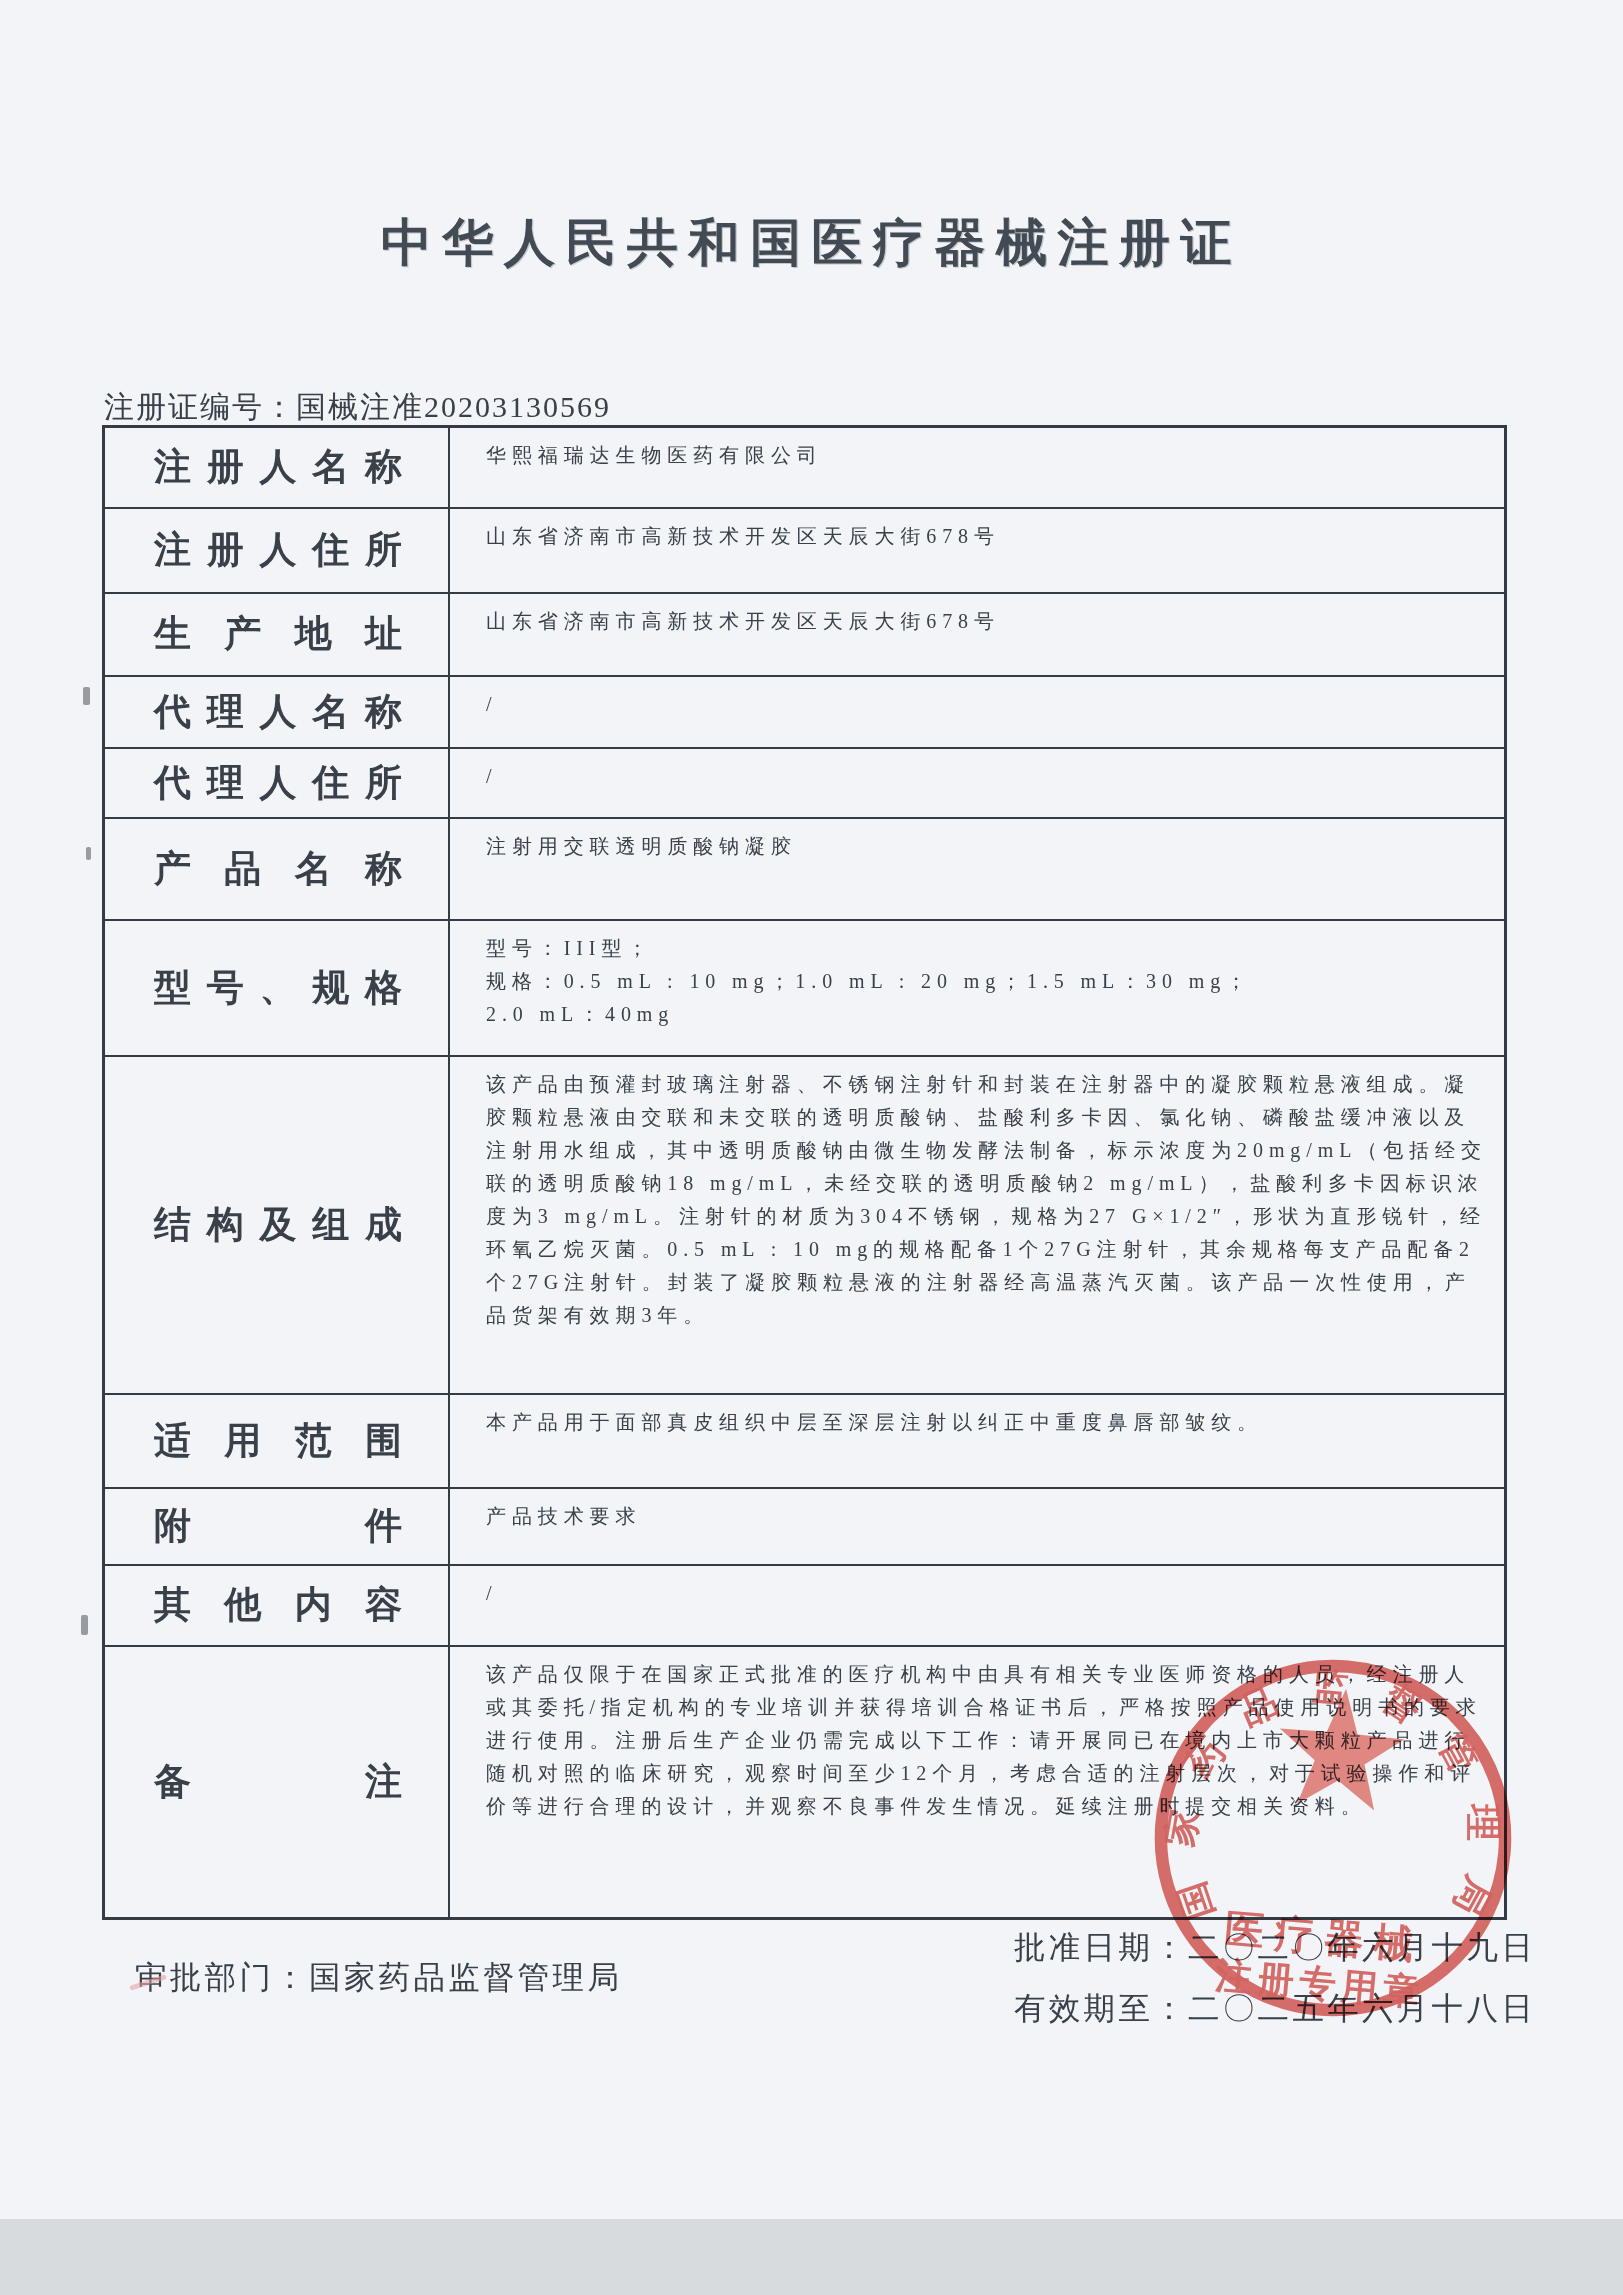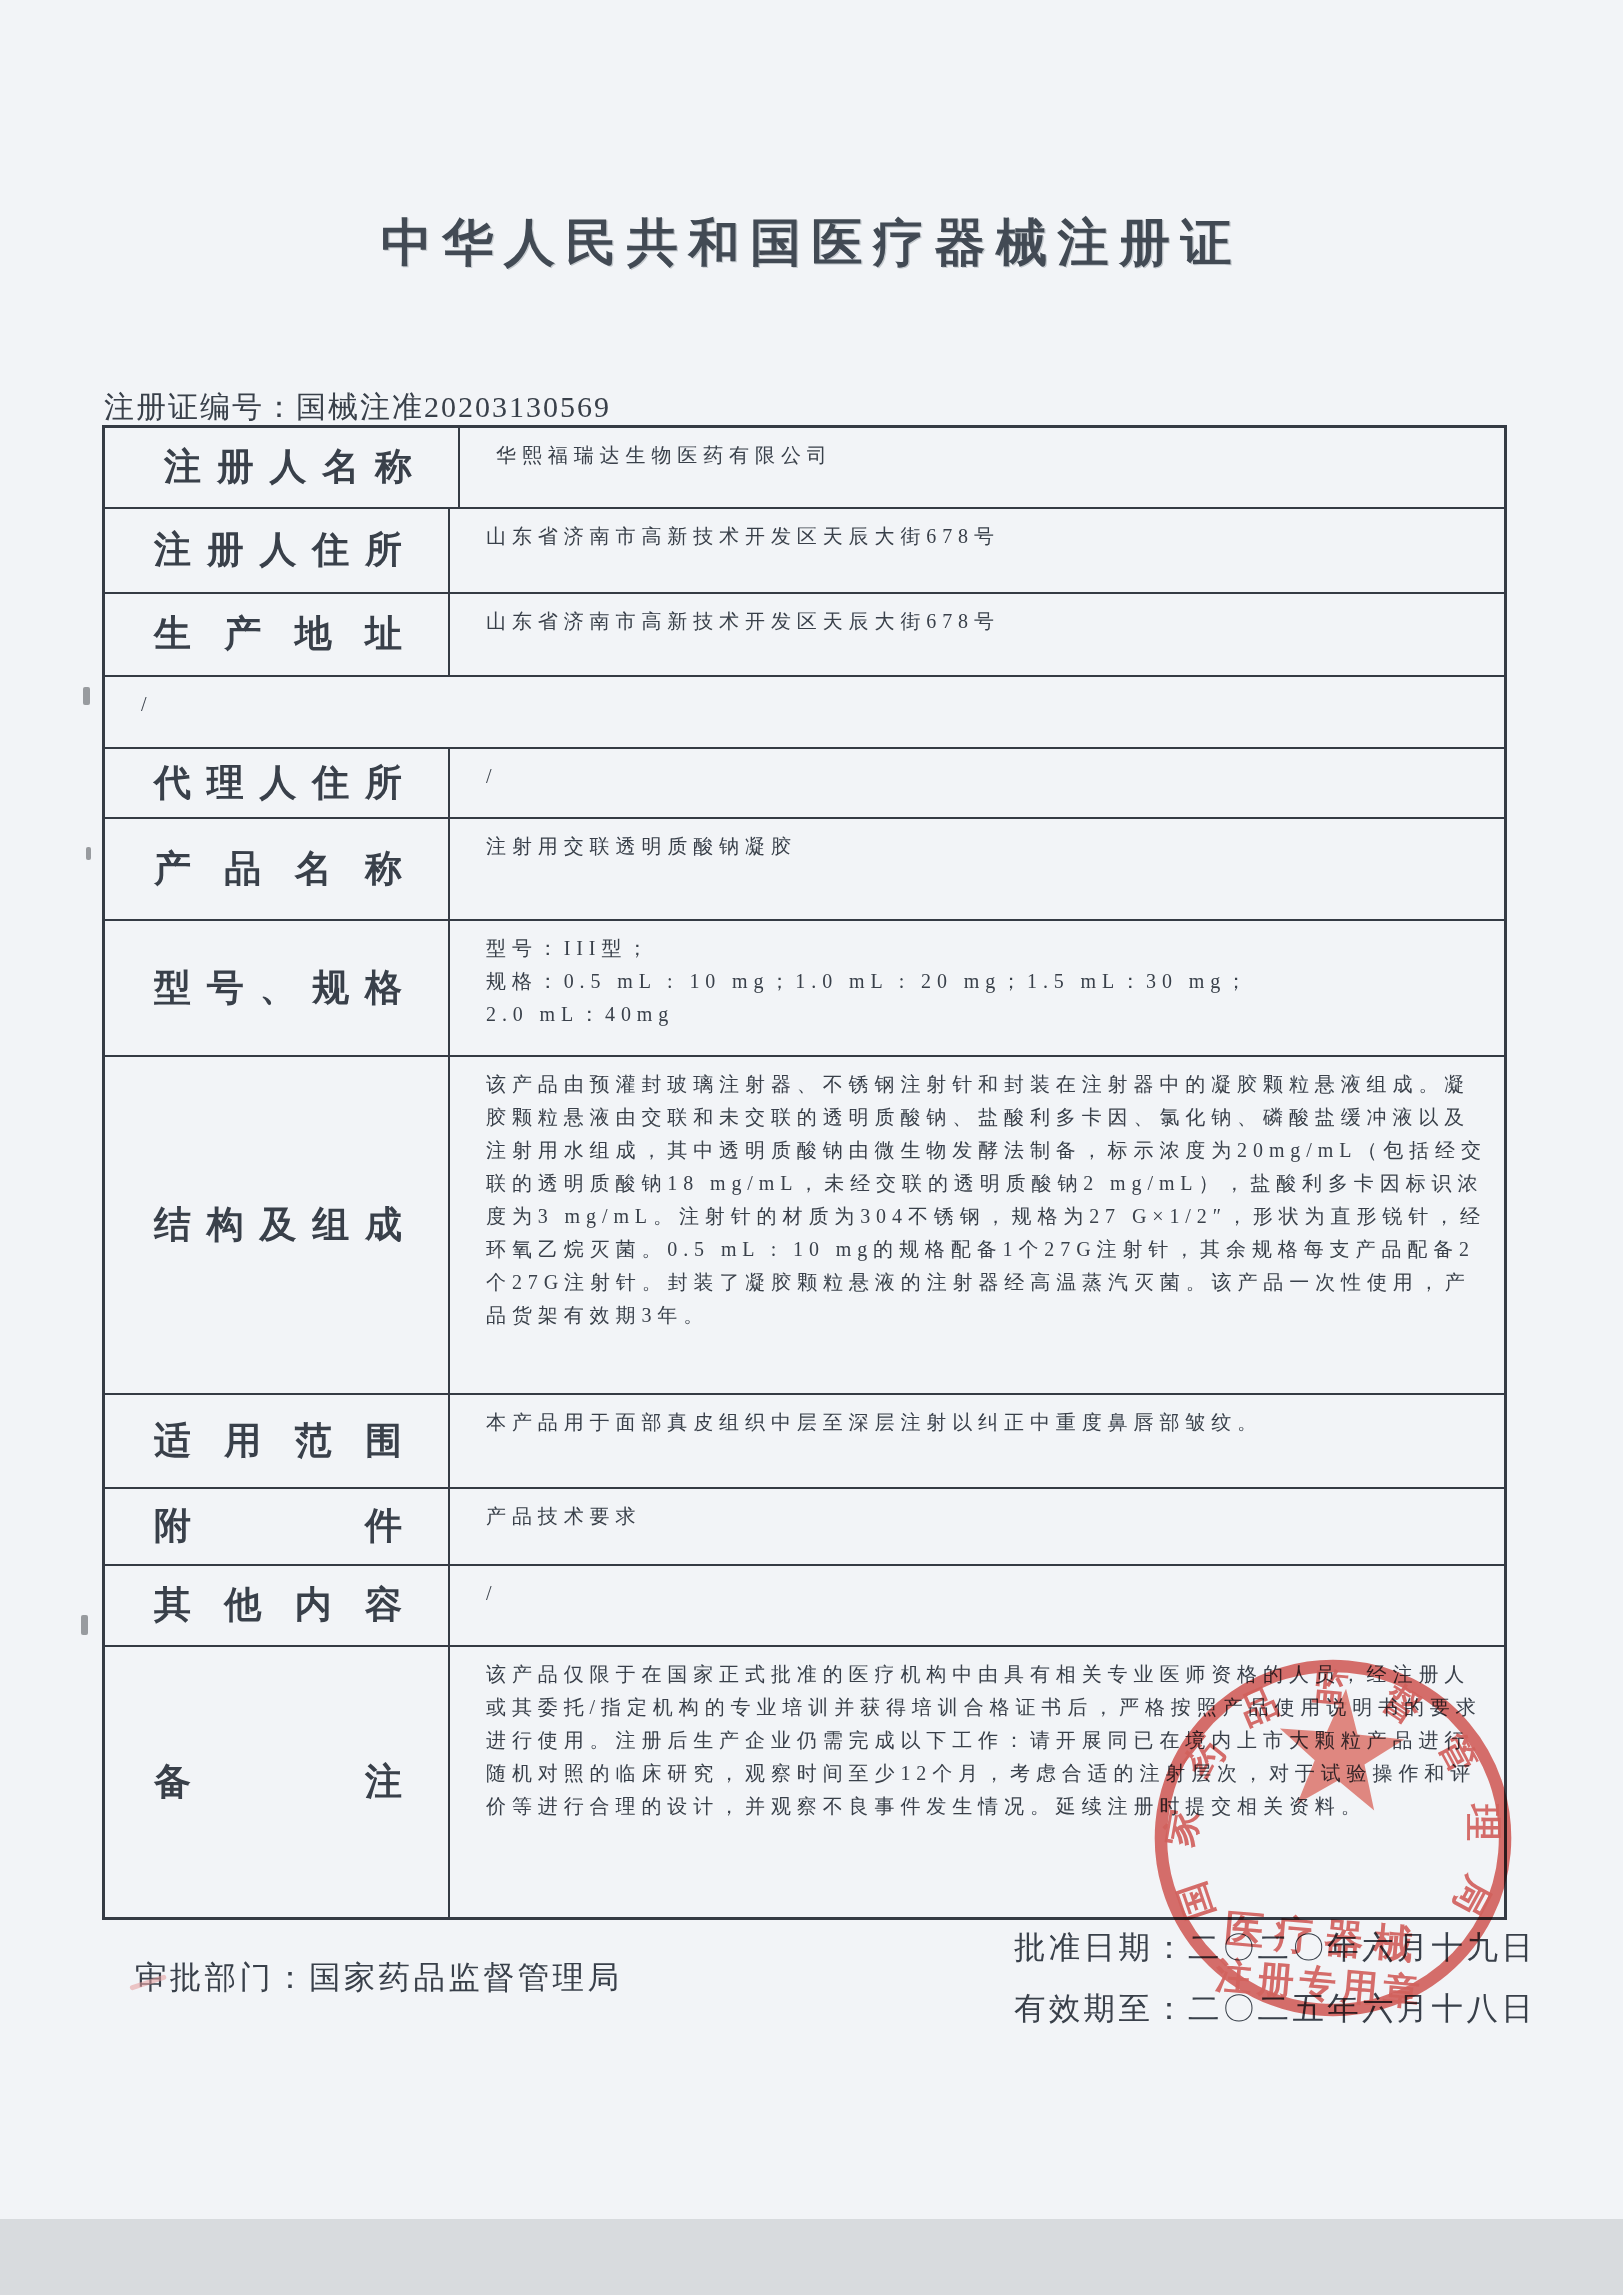--- a/index.html
+++ b/index.html
@@ -25,21 +25,21 @@
     font-size:30px;letter-spacing:2px;white-space:nowrap;margin-top:12px;
   }
   
   .tbl{
     position:absolute;left:102px;top:425px;width:1405px;
     border:3.3px solid #353b44;
     box-sizing:border-box;
     background:transparent;
   }
   .row{display:flex;border-top:2.6px solid #353b44;}
-  .row:first-child{border-top:none;margin-left:10px;}
+  .row:first-child{border-top:none;}
   .lab{
     width:345px;min-width:345px;box-sizing:border-box;
     border-right:2.6px solid #353b44;
     display:flex;align-items:center;
     padding:0 46px 0 49px;
   }
   .lab span{
     display:inline-block;width:100%;
     font-size:37px;font-weight:700;
     text-align:justify;text-align-last:justify;
@@ -107,20 +107,23 @@
     </div>
 
     <div class="row r3">
       <div class="lab">
           <span>生产地址</span>
         </div>
       <div class="val">山东省济南市高新技术开发区天辰大街678号</div>
     </div>
 
     <div class="row r4">
+      <div class="lab">
+          <span>代理人名称</span>
+        </div>
       <div class="val">/</div>
     </div>
 
     <div class="row r5">
       <div class="lab">
           <span>代理人住所</span>
         </div>
       <div class="val">/</div>
     </div>
 

